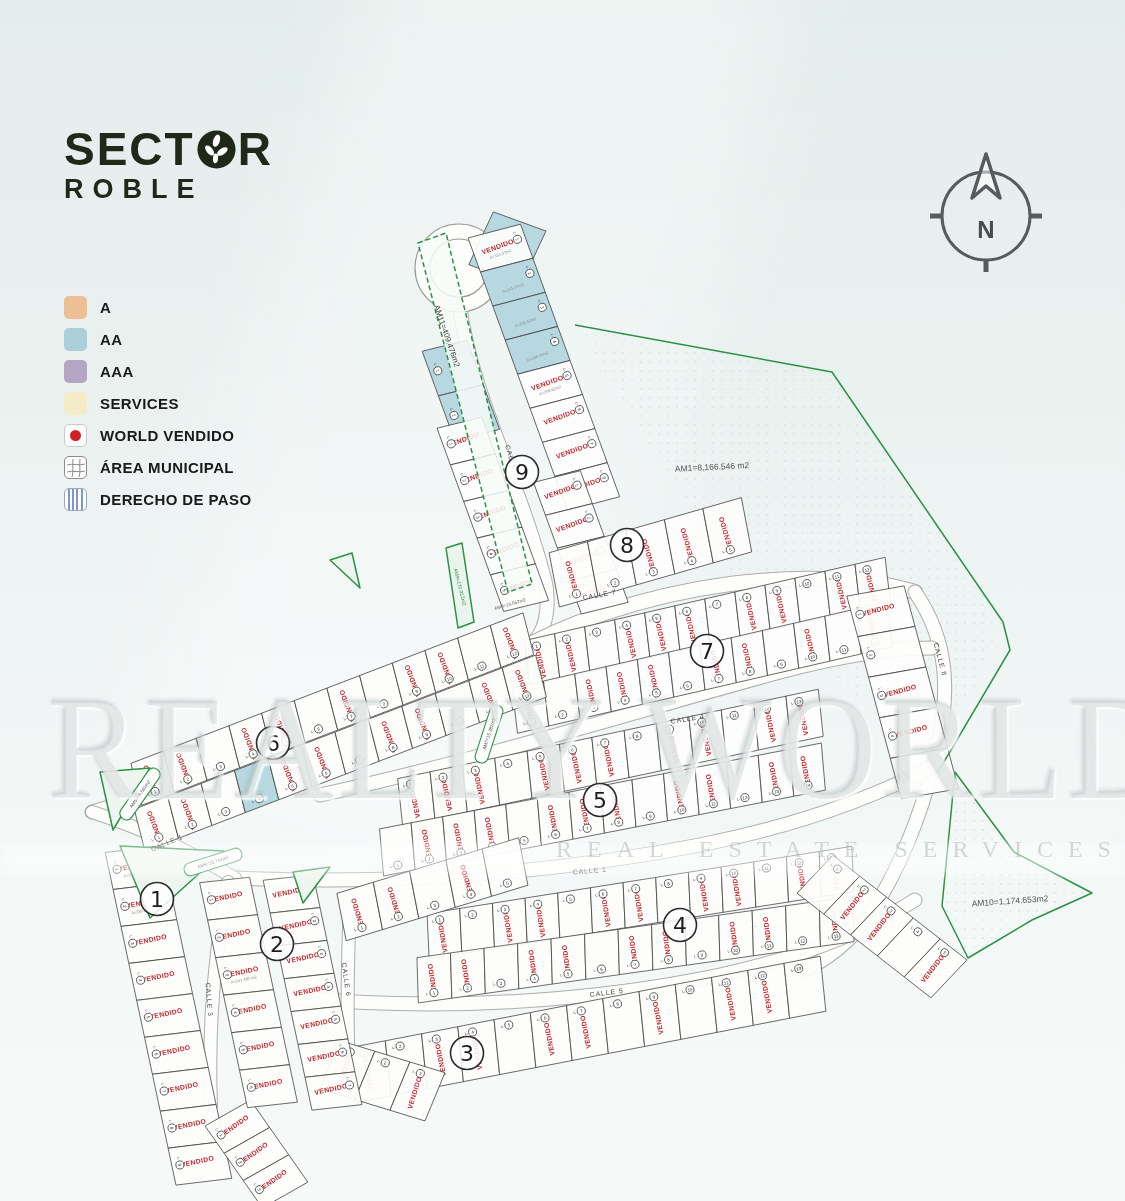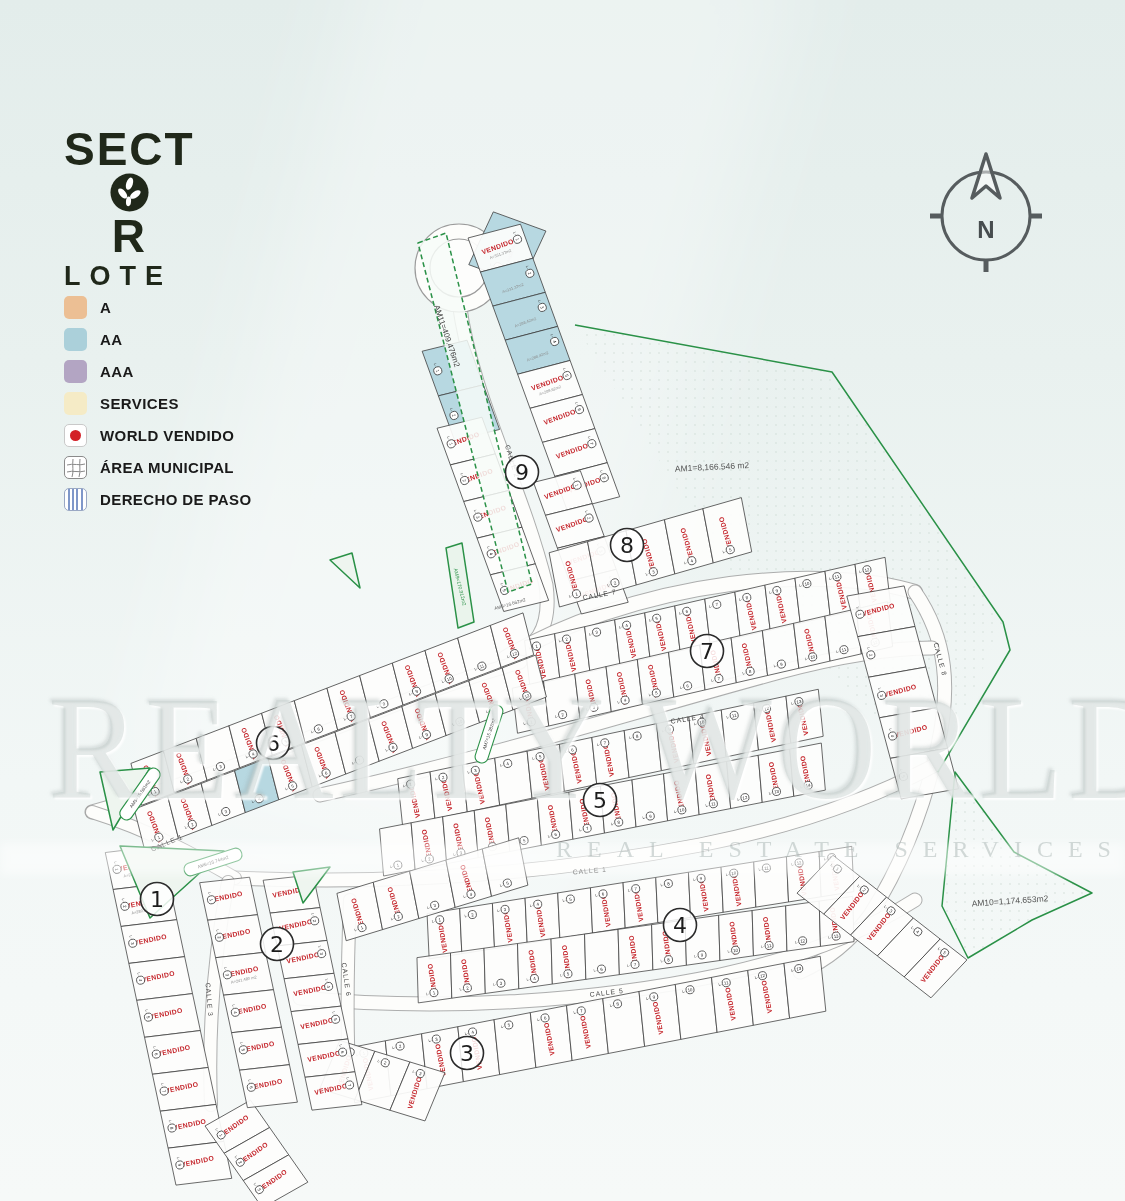--- a/index.html
+++ b/index.html
@@ -9,21 +9,21 @@
     background:linear-gradient(180deg,#e3edeb 0%,#e9f1ef 30%,#f2f7f6 65%,#f6f9f8 100%);
   }
   .wedge{
     position:absolute;left:260px;top:-120px;width:420px;height:980px;
     background:rgba(255,255,255,.32);transform:rotate(16deg);
     filter:blur(42px);pointer-events:none;
   }
   #map-layer{position:absolute;left:0;top:0;z-index:1;}
   
   .logo{position:absolute;left:64px;top:126px;z-index:5;color:#20281a;}
-  .logo-line1{display:flex;align-items:center;font-size:46px;font-weight:800;letter-spacing:2px;line-height:1;flex-direction:column;}
+  .logo-line1{display:flex;align-items:center;font-size:46px;font-weight:800;letter-spacing:2px;line-height:1;}
   .logo-o{width:41px;height:41px;margin:0 1px;flex:0 0 auto;}
   .logo-line2{font-size:27px;font-weight:800;letter-spacing:9px;margin-top:2px;}
   
   .legend{position:absolute;left:64px;top:296px;z-index:5;}
   .legend-row{display:flex;align-items:center;margin-bottom:9px;height:23px;}
   .legend-swatch{width:23px;height:23px;border-radius:5px;margin-right:13px;flex:0 0 auto;
     display:flex;align-items:center;justify-content:center;box-sizing:border-box;}
   .legend-label{font-size:15px;font-weight:bold;color:#1a1a1a;letter-spacing:.4px;}
   
   .compass{position:absolute;left:928px;top:148px;z-index:5;}
@@ -1088,21 +1088,21 @@
       <circle cx="21" cy="21" r="19.5" fill="#20281a"></circle>
       <g fill="#ffffff">
         <ellipse cx="21" cy="12" rx="3.4" ry="6.5" transform="rotate(18 21 12)"></ellipse>
         <ellipse cx="14" cy="22" rx="3.2" ry="6.2" transform="rotate(-40 14 22)"></ellipse>
         <ellipse cx="27" cy="23" rx="3.2" ry="6.2" transform="rotate(55 27 23)"></ellipse>
         <ellipse cx="20" cy="30" rx="2.6" ry="5" transform="rotate(5 20 30)"></ellipse>
       </g>
     </svg>
     <span>R</span>
   </div>
-  <div class="logo-line2">LOTE</div>
+  <div class="logo-line2">ROBLE</div>
 </div>
 
 <div class="legend" id="legend">
     <div class="legend-row">
       <div class="legend-swatch" style="background: rgb(236, 191, 148);"></div>
       <div class="legend-label">A</div>
     </div>
     <div class="legend-row">
       <div class="legend-swatch" style="background: rgb(171, 208, 218);"></div>
       <div class="legend-label">AA</div>

